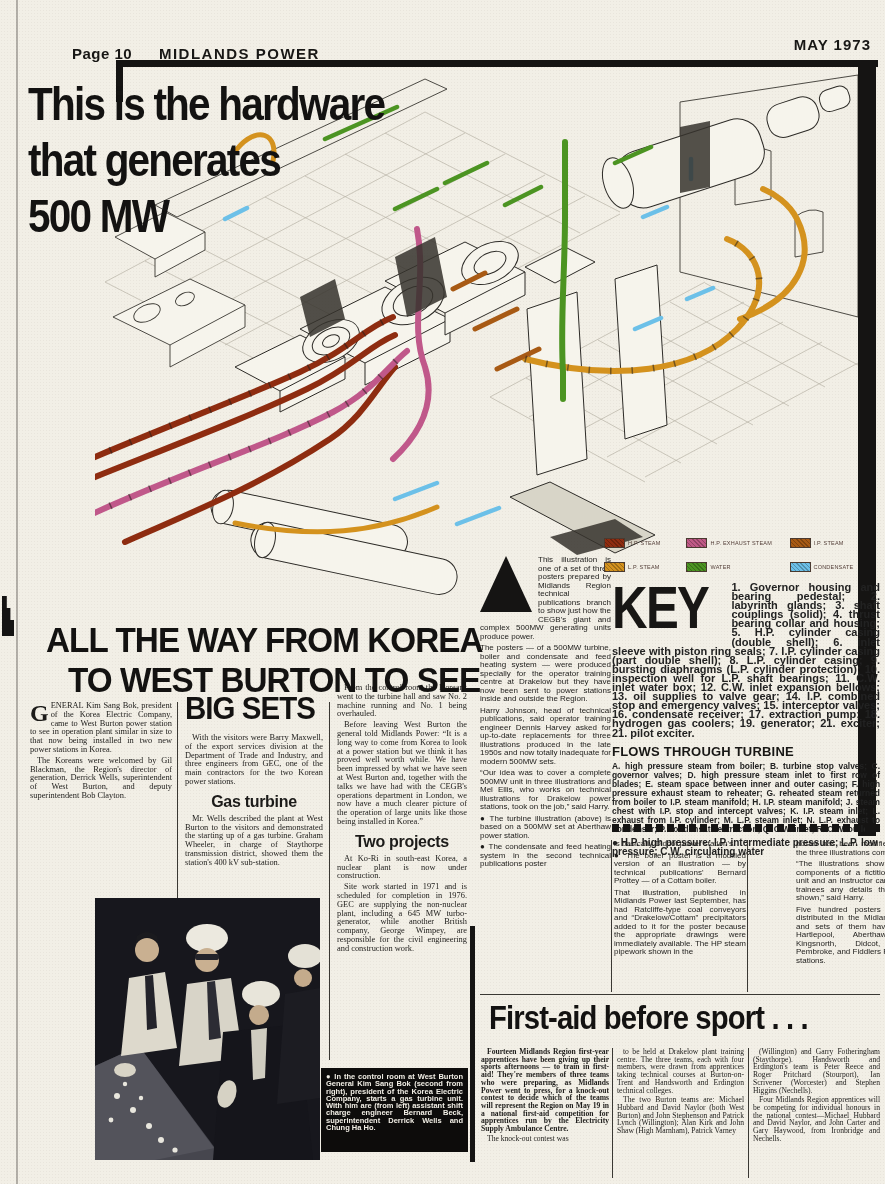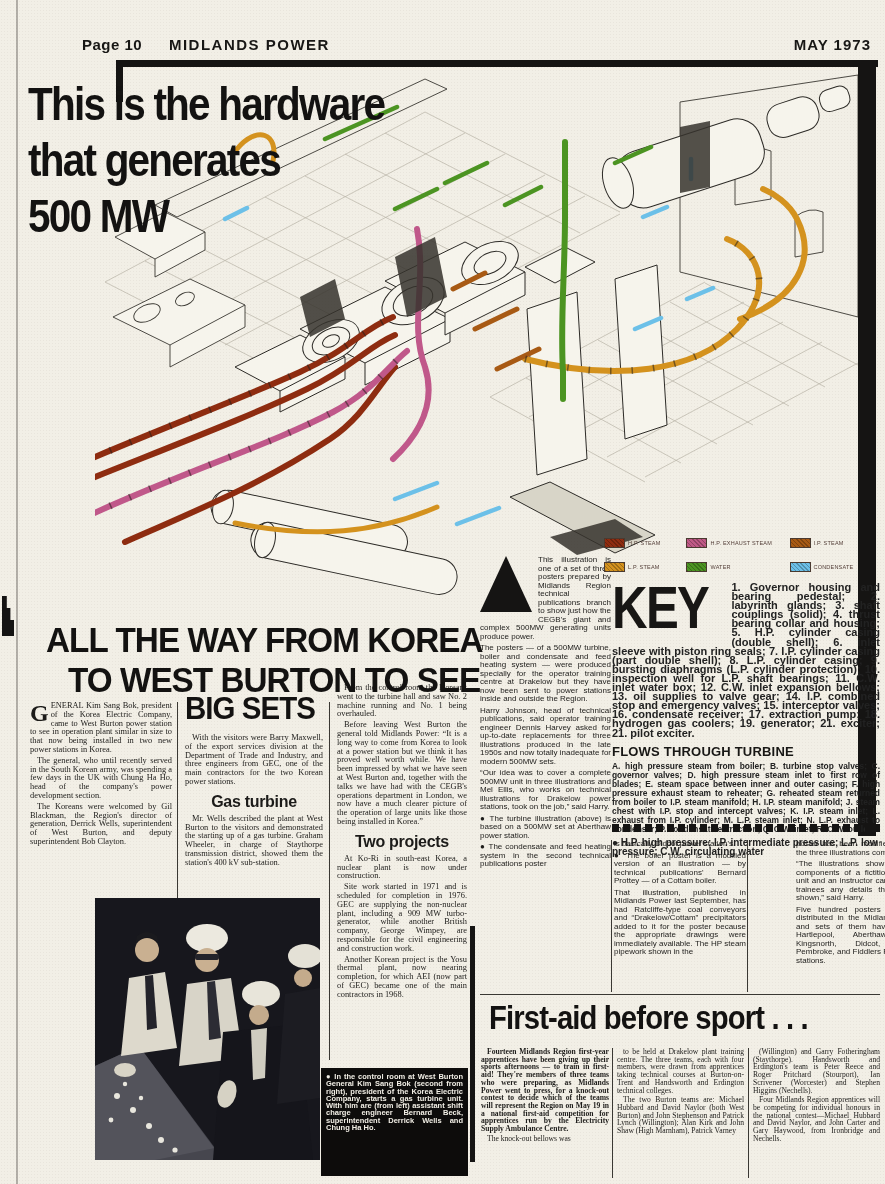--- a/index.html
+++ b/index.html
@@ -4,21 +4,21 @@
 <style>
   html,body{margin:0;padding:0;background:#c9c6bd;}
   .page{position:relative;width:885px;height:1184px;margin:0 auto;overflow:hidden;
         background:#f2efe6;
         background-image:radial-gradient(rgba(60,50,40,.05) 1px, transparent 1px);
         background-size:3px 3px;
         font-family:"Liberation Serif", serif;color:#181715;}
   .p{position:absolute;}
   .bar{background:#151413;}
   
-  .mast{top:36px;left:72px;font:bold 15px "Liberation Sans",sans-serif;letter-spacing:.5px;margin-left:10px;}
+  .mast{top:45px;left:72px;font:bold 15px "Liberation Sans",sans-serif;letter-spacing:.5px;}
   .mast .t{margin-left:22px;letter-spacing:1.5px;}
   .mdate{top:36px;right:14px;font:bold 15px "Liberation Sans",sans-serif;letter-spacing:1px;}
   
   .poshead{top:76px;left:28px;z-index:5;}
   .poshead div{font:900 46px/56px "Liberation Sans",sans-serif;letter-spacing:-2px;
                transform:scaleX(.88);transform-origin:0 0;white-space:nowrap;color:#131211;}
   
   .legend{top:538px;left:604px;width:268px;z-index:6;display:grid;grid-template-columns:1fr 1.25fr 1fr;grid-row-gap:14px;}
   .lg-item{display:flex;align-items:center;gap:3px;}
   .lg-sw{width:19px;height:8px;display:inline-block;border:.5px solid #4a3a30;
@@ -49,21 +49,21 @@
   .khead .l2{margin-left:22px;}
   .bodycol{font-size:8.4px;line-height:8.8px;text-align:justify;color:#1c1b19;}
   .bodycol p{margin:0 0 2px 0;text-indent:7px;}
   .bodycol p.noind{text-indent:0;}
   .dropcap{float:left;font:bold 24px/20px "Liberation Serif",serif;margin:1px 2px 0 0;}
   .bigsets{font:900 31px/34px "Liberation Sans",sans-serif;letter-spacing:-1px;transform:scaleX(.95);
            transform-origin:0 0;margin:2px 0 8px 0;white-space:nowrap;color:#131211;}
   .subhead{font:bold 16px/18px "Liberation Sans",sans-serif;text-align:center;margin:6px 0 4px 0;letter-spacing:-.3px;}
   .vrule{width:1px;background:#3a3833;}
   
-  .caption{top:1068px;left:321px;width:147px;height:108px;background:#0d0c0b;color:#f2efe6;
+  .caption{top:1068px;left:321px;width:147px;height:84px;background:#0d0c0b;color:#f2efe6;
            font:bold 7.5px/7.3px "Liberation Sans",sans-serif;padding:5px 5px;box-sizing:border-box;text-align:justify;}
   
   .fahead{top:998px;left:489px;}
   .fahead div{font:900 34px/38px "Liberation Sans",sans-serif;letter-spacing:-1px;transform:scaleX(.86);
               transform-origin:0 0;white-space:nowrap;color:#131211;}
   .facol{font-size:7.6px;line-height:7.7px;text-align:justify;color:#1c1b19;}
   .facol p{margin:0 0 2px 0;text-indent:6px;}
   .falead{font-weight:bold;text-indent:6px;}
 </style>
 </head>
@@ -238,40 +238,38 @@
   <div class="p vrule" style="left:611px;top:840px;height:152px;"></div>
   <div class="p vrule" style="left:747px;top:840px;height:152px;"></div>
 
   <div class="p khead">
     <div>ALL THE WAY FROM KOREA</div>
     <div class="l2">TO WEST BURTON TO SEE</div>
   </div>
 
   <div class="p bodycol" style="left:30px;top:702px;width:142px;">
     <p class="noind"><span class="dropcap">G</span><span>ENERAL Kim Sang Bok, president of the Korea Electric Company, came to West Burton power station to see in operation plant similar in size to that now being installed in two new power stations in Korea.</span></p>
-    <p>The general, who until recently served in the South Korean army, was spending a few days in the UK with Chung Ha Ho, head of the company's power development section.</p>
     <p>The Koreans were welcomed by Gil Blackman, the Region's director of generation, Derrick Wells, superintendent of West Burton, and deputy superintendent Bob Clayton.</p>
   </div>
   <div class="p vrule" style="left:177px;top:702px;height:208px;"></div>
   <div class="p" style="left:185px;top:690px;width:138px;">
     <div class="bigsets">BIG SETS</div>
     <div class="bodycol">
       <p>With the visitors were Barry Maxwell, of the export services division at the Department of Trade and Industry, and three engineers from GEC, one of the main contractors for the two Korean power stations.</p>
       <div class="subhead">Gas turbine</div>
       <p>Mr. Wells described the plant at West Burton to the visitors and demonstrated the starting up of a gas turbine. Graham Wheeler, in charge of Staythorpe transmission district, showed them the station's 400 kV sub-station.</p>
     </div>
   </div>
   <div class="p vrule" style="left:329px;top:702px;height:358px;"></div>
   <div class="p bodycol" style="left:337px;top:684px;width:130px;">
     <p>From the control room the Koreans went to the turbine hall and saw No. 2 machine running and No. 1 being overhauled.</p>
     <p>Before leaving West Burton the general told Midlands Power: “It is a long way to come from Korea to look at a power station but we think it has proved well worth while. We have been impressed by what we have seen at West Burton and, together with the talks we have had with the CEGB's operations department in London, we now have a much clearer picture of the operation of large units like those being installed in Korea.”</p>
     <div class="subhead">Two projects</div>
     <p>At Ko-Ri in south-east Korea, a nuclear plant is now under construction.</p>
-    <p>Site work started in 1971 and is scheduled for completion in 1976. GEC are supplying the non-nuclear plant, including a 909 MW turbo-generator, while another British company, George Wimpey, are responsible for the civil engineering and construction work.</p>
-    <p>Another Korean project is the Yosu thermal plant, now nearing completion, for which AEI (now part of GEC) became one of the main contractors in 1968.</p>
+    <p>Site work started in 1971 and is scheduled for completion in 1976. GEC are supplying the non-nuclear plant, including a 645 MW turbo-generator, while another British company, George Wimpey, are responsible for the civil engineering and construction work.</p>
   </div>
 
   <svg class="p" style="left:95px;top:898px;" width="225" height="262" viewBox="0 0 225 262">
     <rect width="225" height="262" fill="#111116"></rect>
     <rect width="225" height="262" fill="#2a2a32" opacity=".25"></rect>
 
     <polygon points="0,262 0,168 44,148 128,262" fill="#46464e"></polygon>
     <polygon points="0,168 44,148 120,250 60,262 0,262" fill="#5c5c64" opacity=".6"></polygon>
     <g fill="#e9e7de">
       <circle cx="22" cy="198" r="3"></circle>
@@ -310,21 +308,21 @@
 
   <div class="p caption">● In the control room at West Burton General Kim Sang Bok (second from right), president of the Korea Electric Company, starts a gas turbine unit. With him are (from left) assistant shift charge engineer Bernard Beck, superintendent Derrick Wells and Chung Ha Ho.</div>
   <div class="p bar" style="left:470px;top:926px;width:5px;height:236px;"></div>
 
   <div class="p" style="left:480px;top:994px;width:400px;height:1px;background:#3a3833;"></div>
   <div class="p fahead">
     <div>First-aid before sport . . .</div>
   </div>
   <div class="p facol" style="left:481px;top:1048px;width:128px;">
     <p class="falead">Fourteen Midlands Region first-year apprentices have been giving up their sports afternoons — to train in first-aid! They're members of three teams who were preparing, as Midlands Power went to press, for a knock-out contest to decide which of the teams will represent the Region on May 19 in a national first-aid competition for apprentices run by the Electricity Supply Ambulance Centre.</p>
-    <p>The knock-out bellows was</p>
+    <p>The knock-out contest was</p>
   </div>
   <div class="p vrule" style="left:612px;top:1048px;height:130px;"></div>
   <div class="p facol" style="left:617px;top:1048px;width:127px;">
     <p>to be held at Drakelow plant training centre. The three teams, each with four members, were drawn from apprentices taking technical courses at Burton-on-Trent and Handsworth and Erdington technical colleges.</p>
     <p>The two Burton teams are: Michael Hubbard and David Naylor (both West Burton) and John Stephenson and Patrick Lynch (Willington); Alan Kirk and John Shaw (High Marnham), Patrick Varney</p>
   </div>
   <div class="p vrule" style="left:748px;top:1048px;height:130px;"></div>
   <div class="p facol" style="left:753px;top:1048px;width:127px;">
     <p>(Willington) and Garry Fotheringham (Staythorpe). Handsworth and Erdington's team is Peter Reece and Roger Pritchard (Stourport), Ian Scrivener (Worcester) and Stephen Higgins (Nechells).</p>
     <p>Four Midlands Region apprentices will be competing for individual honours in the national contest—Michael Hubbard and David Naylor, and John Carter and Gary Haywood, from Ironbridge and Nechells.</p>

